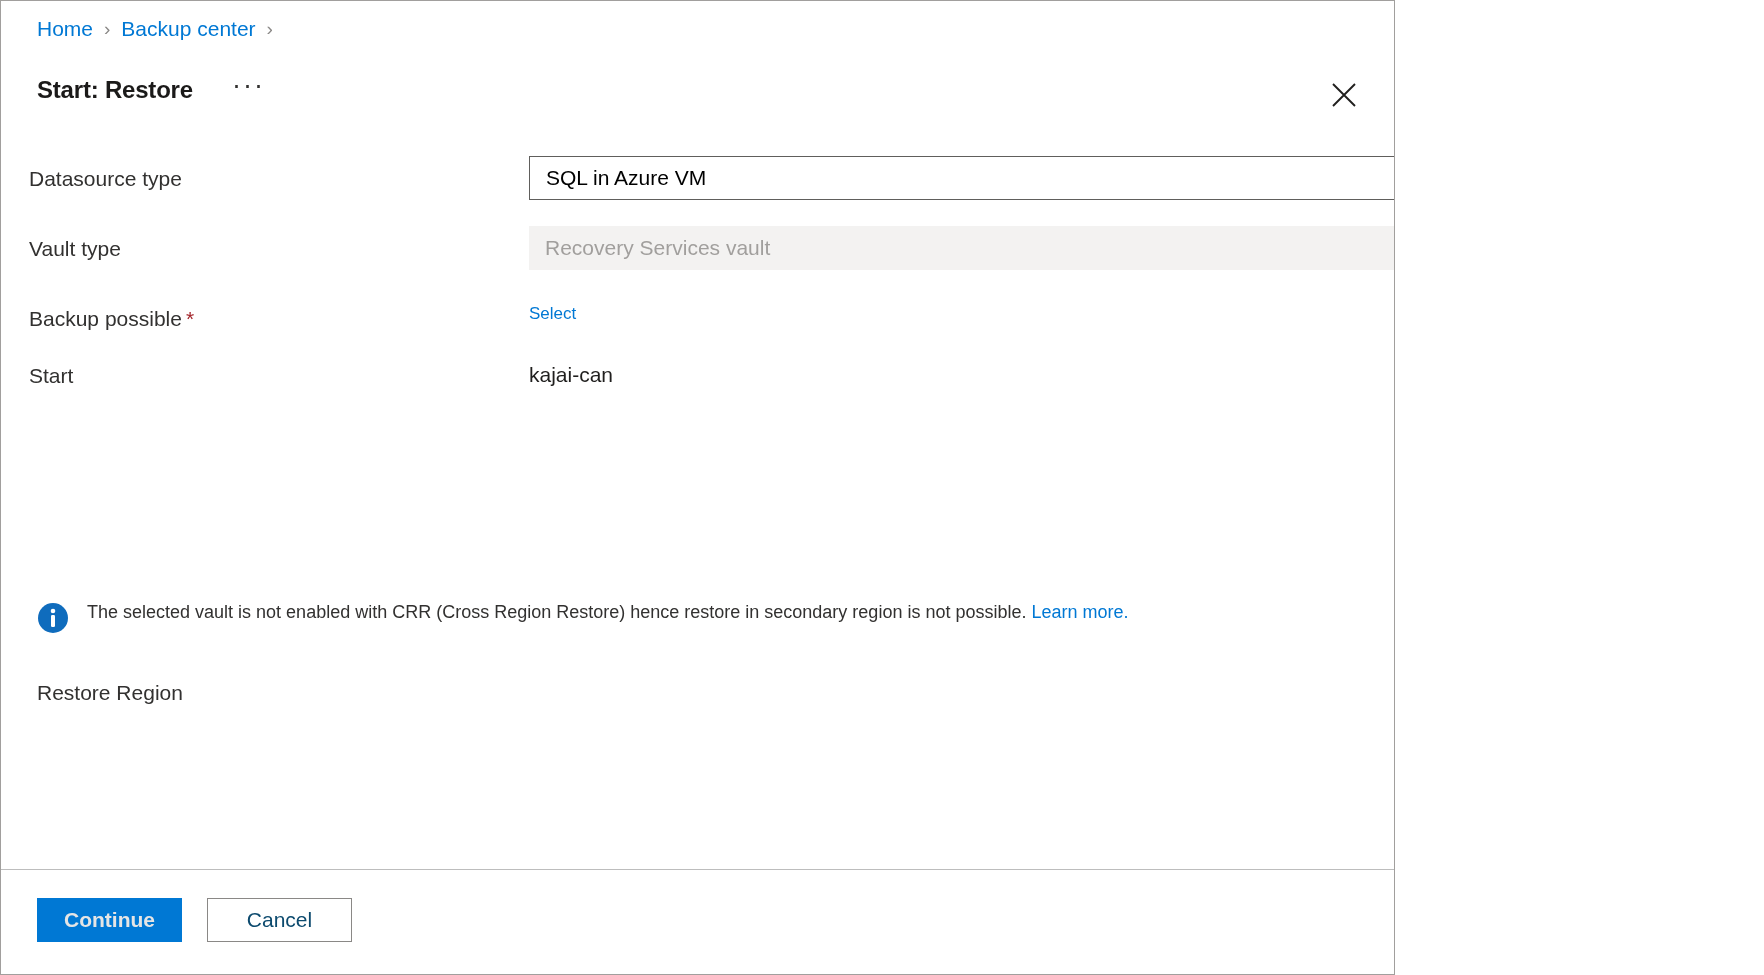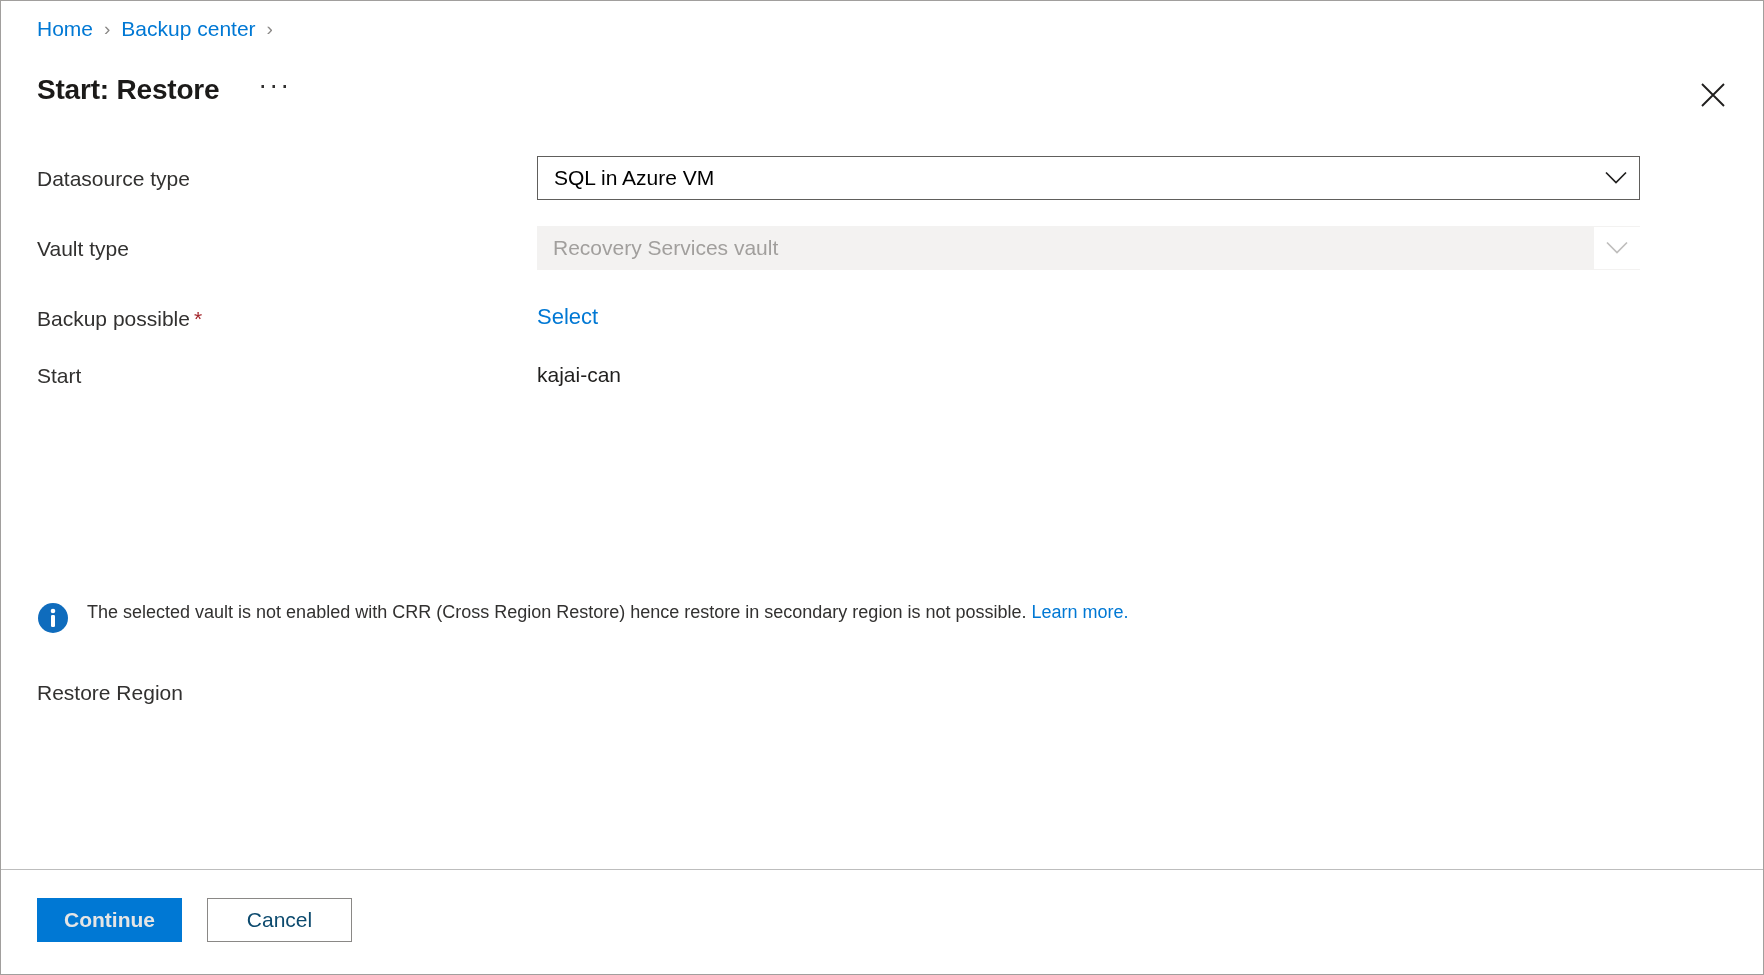--- a/index.html
+++ b/index.html
@@ -6,21 +6,21 @@
     margin: 0;
     padding: 0;
     background: #ffffff;
   }
   body {
     font-family: "Liberation Sans", sans-serif;
     -webkit-font-smoothing: antialiased;
   }
   #blade {
     position: relative;
-    width: 1764px;
+    width: 1395px;
     height: 975px;
     box-sizing: border-box;
     background: #ffffff;
     border: 1px solid #a19f9d;
     overflow: hidden;
   }
 
   
   #breadcrumb {
     position: absolute;
@@ -48,21 +48,21 @@
   
   #title-row {
     position: absolute;
     left: 36px;
     top: 62px;
     display: flex;
     align-items: center;
     height: 54px;
   }
   #page-title {
-    font-size: 28px;
+    font-size: 24px;
     font-weight: 600;
     color: #1b1a19;
     letter-spacing: -0.2px;
     white-space: nowrap;
   }
   #more-menu {
     margin-left: 33px;
     font-size: 27px;
     color: #323130;
     line-height: 10px;
@@ -88,21 +88,21 @@
   #form {
     position: absolute;
     left: 0;
     top: 155px;
     width: 100%;
   }
   .form-row {
     position: relative;
     display: flex;
     align-items: flex-start;
-    padding-left: 36px;
+    padding-left: 28px;
   }
   .form-label {
     width: 500px;
     flex: 0 0 500px;
     font-size: 21px;
     color: #323130;
     line-height: 24px;
     padding-top: 11px;
     box-sizing: border-box;
   }
@@ -158,21 +158,21 @@
     width: 46px;
     flex: 0 0 46px;
     display: flex;
     align-items: center;
     justify-content: center;
   }
 
   .sub-link {
     display: inline-block;
     margin-top: 8px;
-    font-size: 22px;
+    font-size: 17px;
     color: #0078d4;
     text-decoration: none;
     cursor: pointer;
   }
 
   .static-value {
     font-size: 21px;
     color: #201f1e;
     padding-top: 10px;
     line-height: 24px;

